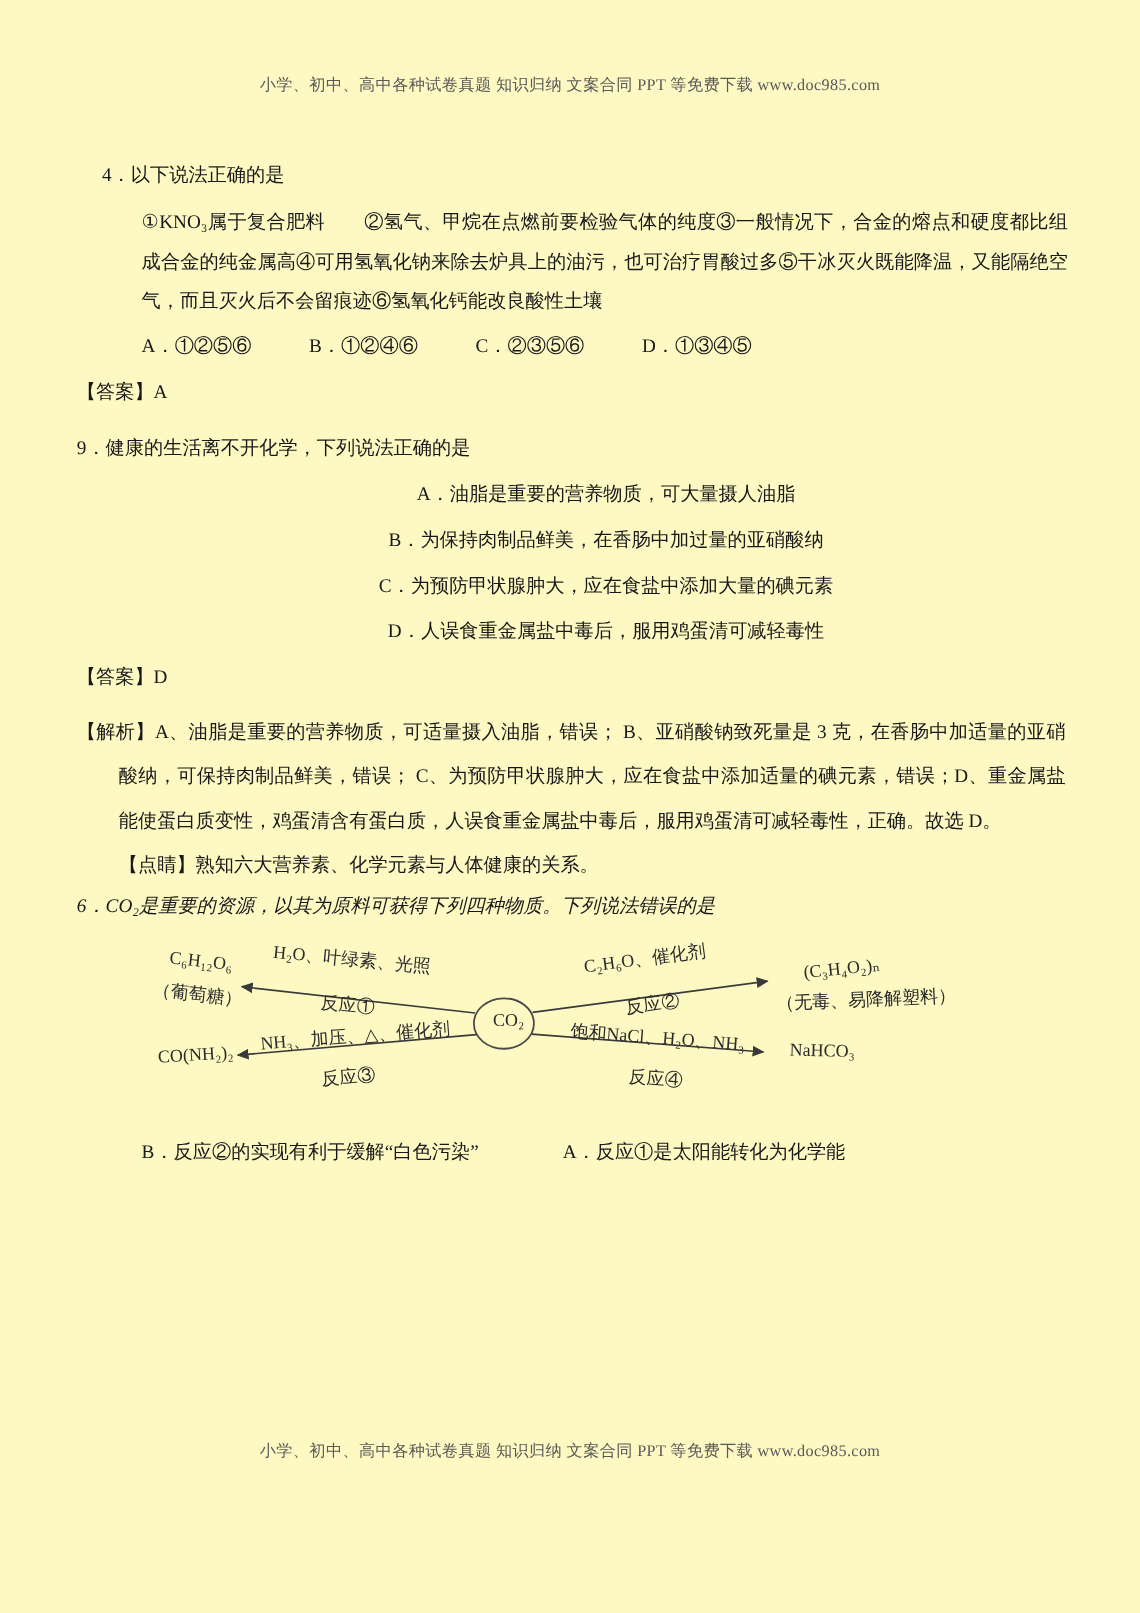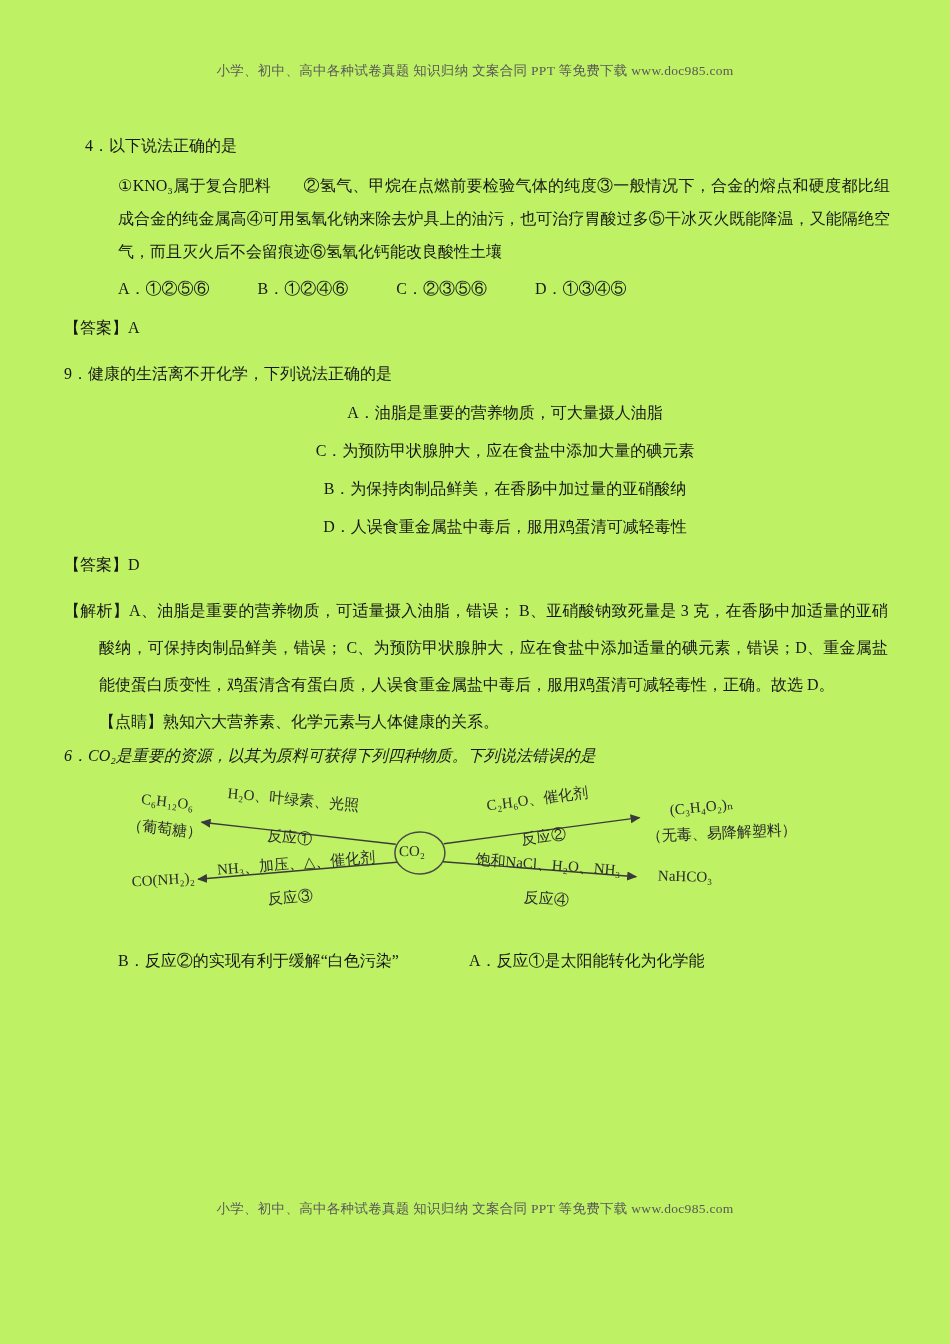--- a/index.html
+++ b/index.html
@@ -1,20 +1,20 @@
 <!DOCTYPE html>
 <html><head>
 <meta charset="utf-8">
 <style>
   * { margin:0; padding:0; box-sizing:border-box; }
   html,body { background:#ffffff; }
   .page {
     position:relative;
     width:950px; height:1344px;
-    background:#bef264;
+    background:#fef9c3;
     font-family:"Liberation Serif","DejaVu Serif",serif;
     color:#181818;
     font-size:16px;
     overflow:hidden;
   }
   .meta {
     text-align:center;
     color:var(--meta-gray,#595959);
     font-size:13.5px;
     letter-spacing:.3px;
@@ -73,22 +73,22 @@
     <section>
       <p class="q4-title">4．以下说法正确的是</p>
       <p class="q4-body">①KNO₃属于复合肥料　　②氢气、甲烷在点燃前要检验气体的纯度③一般情况下，合金的熔点和硬度都比组成合金的纯金属高④可用氢氧化钠来除去炉具上的油污，也可治疗胃酸过多⑤干冰灭火既能降温，又能隔绝空气，而且灭火后不会留痕迹⑥氢氧化钙能改良酸性土壤</p>
       <p class="q4-options">A．①②⑤⑥　　　B．①②④⑥　　　C．②③⑤⑥　　　D．①③④⑤</p>
       <p class="answer">【答案】A</p>
     </section>
 
     <section>
       <p class="q5-title">9．健康的生活离不开化学，下列说法正确的是</p>
       <p class="q-option">A．油脂是重要的营养物质，可大量摄人油脂</p>
+      <p class="q-option">B．为保持肉制品鲜美，在香肠中加过量的亚硝酸纳</p>
       <p class="q-option">C．为预防甲状腺肿大，应在食盐中添加大量的碘元素</p>
-      <p class="q-option">B．为保持肉制品鲜美，在香肠中加过量的亚硝酸纳</p>
       <p class="q-option">D．人误食重金属盐中毒后，服用鸡蛋清可减轻毒性</p>
       <p class="answer">【答案】D</p>
       <p class="q5-analysis">【解析】A、油脂是重要的营养物质，可适量摄入油脂，错误； B、亚硝酸钠致死量是 3 克，在香肠中加适量的亚硝酸纳，可保持肉制品鲜美，错误； C、为预防甲状腺肿大，应在食盐中添加适量的碘元素，错误；D、重金属盐能使蛋白质变性，鸡蛋清含有蛋白质，人误食重金属盐中毒后，服用鸡蛋清可减轻毒性，正确。故选 D。</p>
       <p class="q5-tip">【点睛】熟知六大营养素、化学元素与人体健康的关系。</p>
     </section>
 
     <section>
       <p class="q6-title">6．CO₂是重要的资源，以其为原料可获得下列四种物质。下列说法错误的是</p>
 
       <div class="diagram">
@@ -98,21 +98,21 @@
               <path d="M0,0 L10,4.5 L0,9 z" fill="#3a3a3a"></path>
             </marker>
           </defs>
           <ellipse cx="310" cy="70" rx="25" ry="21" fill="none" stroke="#4a4a4a" stroke-width="1.5"></ellipse>
           <line x1="286" y1="61" x2="92" y2="37" stroke="#3a3a3a" stroke-width="1.4" marker-end="url(#ah)"></line>
           <line x1="334" y1="61" x2="530" y2="37" stroke="#3a3a3a" stroke-width="1.4" marker-end="url(#ah)"></line>
           <line x1="287" y1="79" x2="88" y2="94" stroke="#3a3a3a" stroke-width="1.4" marker-end="url(#ah)"></line>
           <line x1="333" y1="79" x2="526" y2="96" stroke="#3a3a3a" stroke-width="1.4" marker-end="url(#ah)"></line>
         </svg>
 
-        <div class="dl co2-label" style="left:278px; top:60px; width:48px;">CO₂</div>
+        <div class="dl co2-label" style="left:290px; top:60px; width:48px;">CO₂</div>
 
         <div class="dl" style="left:96px;  top:6px;   width:176px; transform:rotate(6deg);">H₂O、叶绿素、光照</div>
         <div class="dl" style="left:140px; top:44px;  width:80px;  transform:rotate(6deg);">反应①</div>
         <div class="dl" style="left:12px;  top:8px;   width:92px;  transform:rotate(7deg);">C₆H₁₂O₆</div>
         <div class="dl" style="left:6px;   top:34px;  width:98px;  transform:rotate(7deg);">（葡萄糖）</div>
 
         <div class="dl" style="left:358px; top:8px;   width:140px; transform:rotate(-7deg);">C₂H₆O、催化剂</div>
         <div class="dl" style="left:394px; top:46px;  width:80px;  transform:rotate(-7deg);">反应②</div>
         <div class="dl" style="left:540px; top:18px;  width:104px; transform:rotate(-5deg);">(C₃H₄O₂)ₙ</div>
         <div class="dl" style="left:528px; top:44px;  width:168px; transform:rotate(-2deg);">（无毒、易降解塑料）</div>

